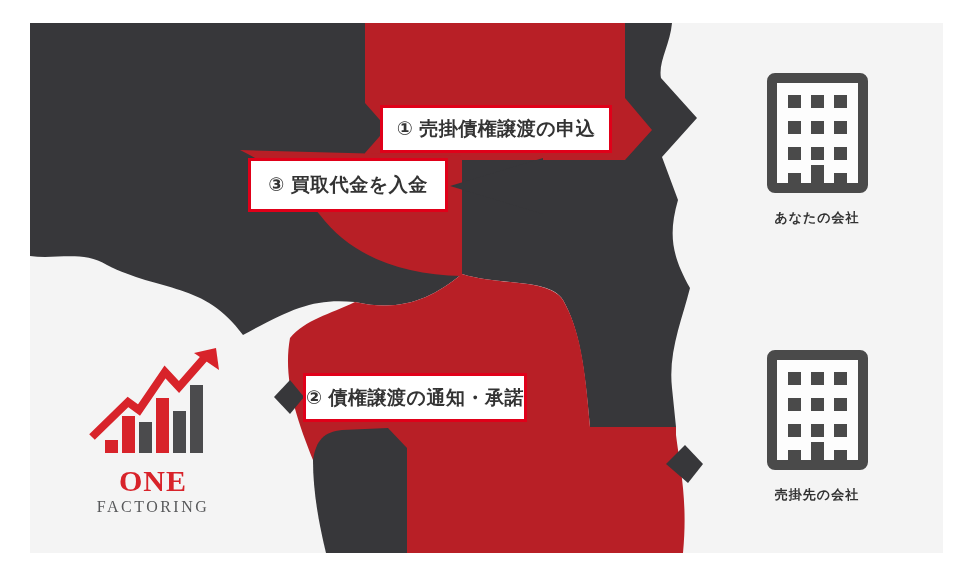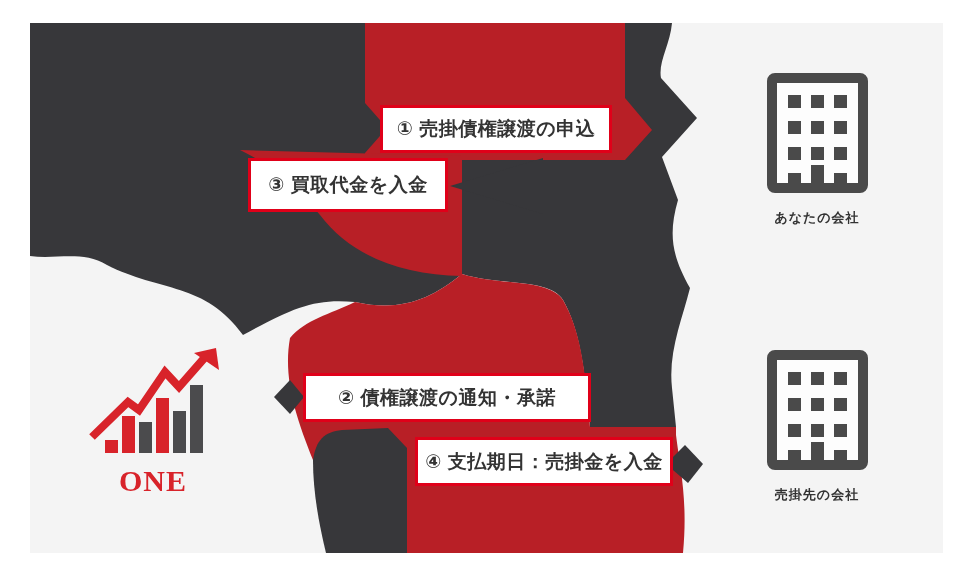--- a/index.html
+++ b/index.html
@@ -65,22 +65,21 @@
     <path d="M274,397 L290,380 L304,397 L290,414 Z" fill="#37373a"></path>
     <path d="M666,464 L685,445 L703,464 L688,483 Z" fill="#37373a"></path>
     <path d="M313,460
              C316,440 324,432 342,430
              L388,428 L407,448 L407,553 L326,553
              C318,520 313,490 313,460 Z" fill="#37373a"></path>
   </svg>
 
   <div class="step-box" style="left:248px;top:158px;width:200px;height:54px;">③ 買取代金を入金</div>
   <div class="step-box" style="left:380px;top:105px;width:232px;height:48px;">① 売掛債権譲渡の申込</div>
-  <div class="step-box" style="left:303px;top:373px;width:288px;height:49px;">② 債権譲渡の通知・承諾</div>
-  <div class="step-box" style="left:415px;top:437px;width:258px;height:49px;">④ 支払期日：売掛金を入金</div>
+  <div class="step-box" style="left:303px;top:373px;width:224px;height:49px;">② 債権譲渡の通知・承諾</div>
 
   <div class="company" style="left:737px;top:73px;">
     <svg class="bicon" width="101" height="120" viewBox="0 0 101 120">
       <rect x="5" y="5" width="91" height="110" rx="3" fill="#fdfdfd" stroke="#4a4a4a" stroke-width="10"></rect>
       <g fill="#4a4a4a">
         <rect x="21" y="22" width="13" height="13"></rect>
           <rect x="44" y="22" width="13" height="13"></rect>
           <rect x="67" y="22" width="13" height="13"></rect>
         <rect x="21" y="48" width="13" height="13"></rect>
           <rect x="44" y="48" width="13" height="13"></rect>
@@ -126,15 +125,16 @@
         <rect x="70" y="50" width="13" height="55" fill="#d8232a"></rect>
         <rect x="87" y="63" width="13" height="42" fill="#4b4b4d"></rect>
         <rect x="104" y="37" width="13" height="68" fill="#4b4b4d"></rect>
       </g>
       <g>
         <polyline points="6,89 42,54 53,62 79,24 93,39 121,7" fill="none" stroke="#d8232a" stroke-width="8" stroke-linejoin="miter"></polyline>
         <polygon points="130,0 133,22 108,5" fill="#d8232a"></polygon>
       </g>
     </svg>
     <span class="one">ONE</span>
+    <span class="factoring">FACTORING</span>
   </div>
 
 </div>
 
 </body></html>

